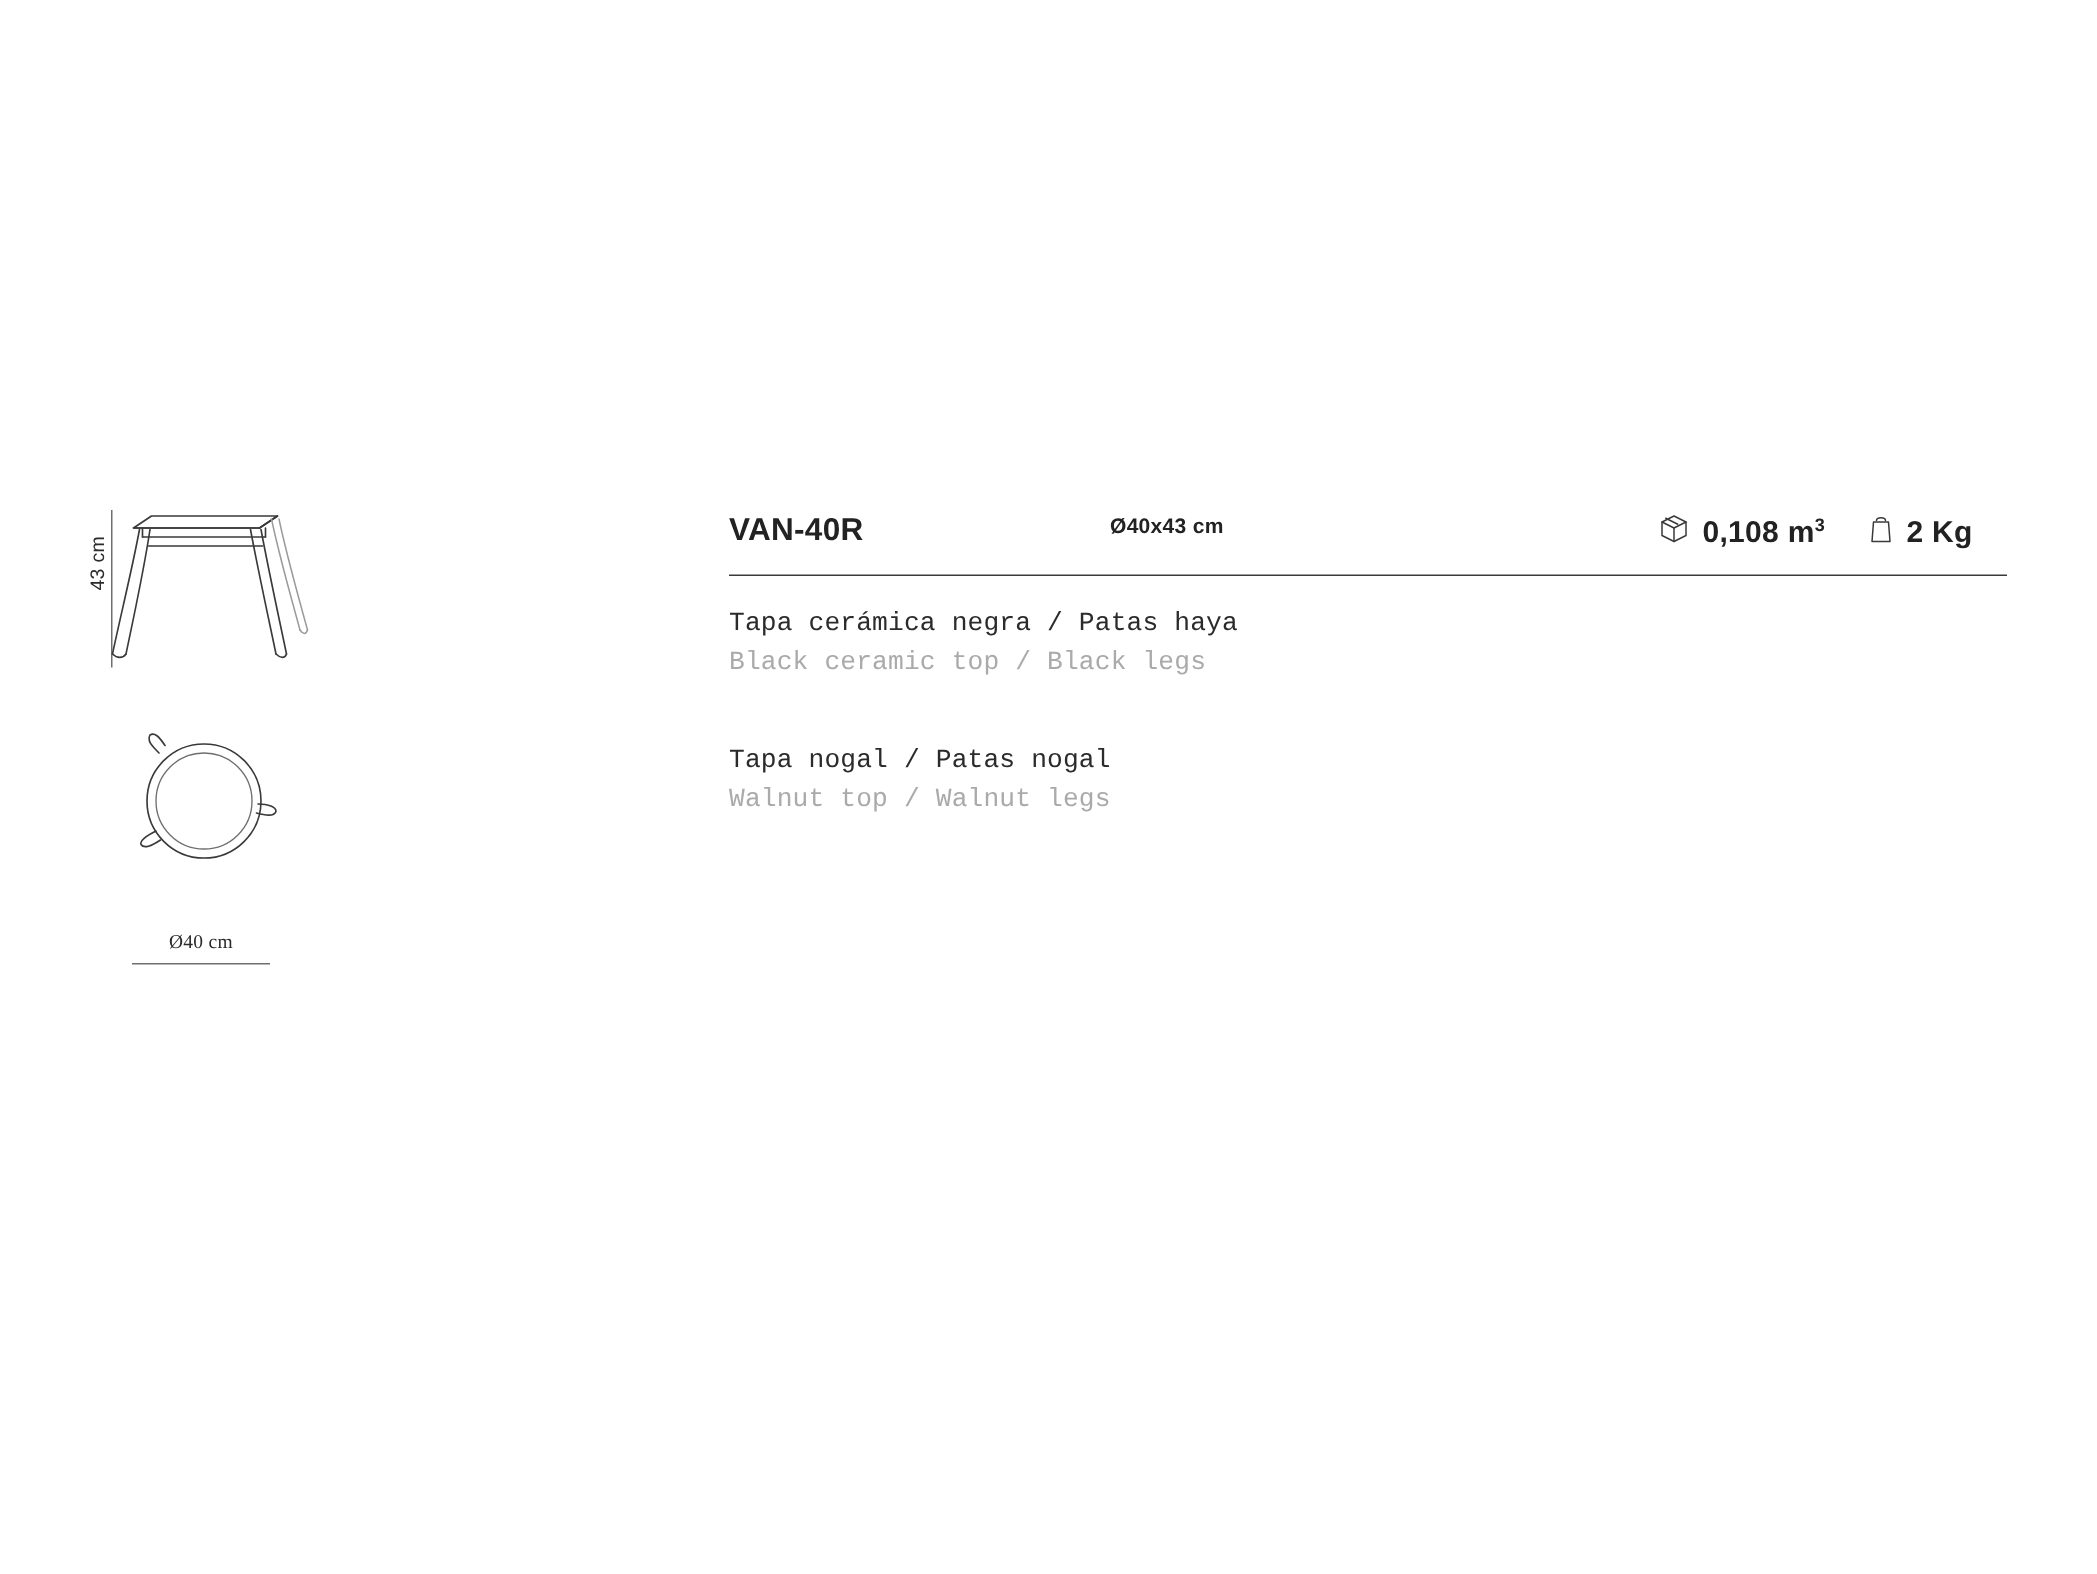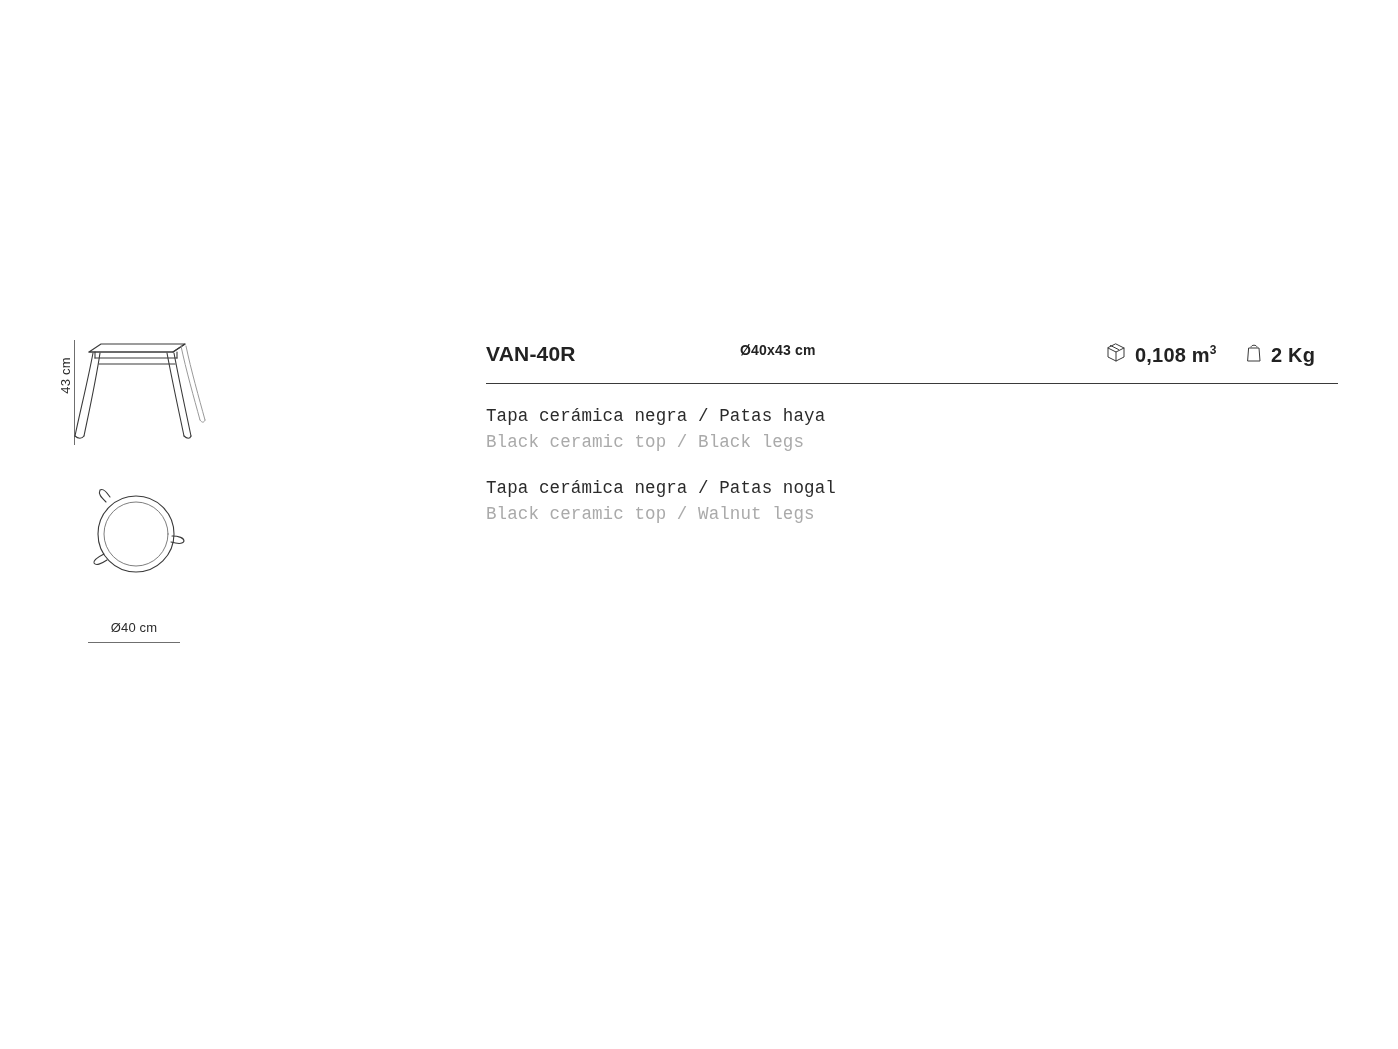--- a/index.html
+++ b/index.html
@@ -88,20 +88,21 @@
   #plan-dim .hlabel {
     position: absolute;
     left: 0;
     top: 0;
     width: 92px;
     text-align: center;
     font-size: 13px;
     color: #2b2b2b;
     white-space: nowrap;
     letter-spacing: 0.2px;
+    font-family: Liberation Serif, serif;
   }
 
   
   #spec {
     position: absolute;
     left: 486px;
     top: 342px;
     width: 852px;
   }
 
@@ -269,22 +270,22 @@
     </div>
   </div>
 
   <div id="spec-rule"></div>
 
   <div class="variant">
     <div class="es">Tapa cerámica negra / Patas haya</div>
     <div class="en">Black ceramic top / Black legs</div>
   </div>
 
+
   <div class="variant">
-    <div class="es">Tapa cerámica negra / Patas nogal</div>
-    <div class="en">Black ceramic top / Walnut legs</div>
   </div>
 
   <div class="variant">
-  </div>
-
+    <div class="es">Tapa nogal / Patas nogal</div>
+    <div class="en">Walnut top / Walnut legs</div>
+  </div>
 
 </div>
 
 </body></html>

